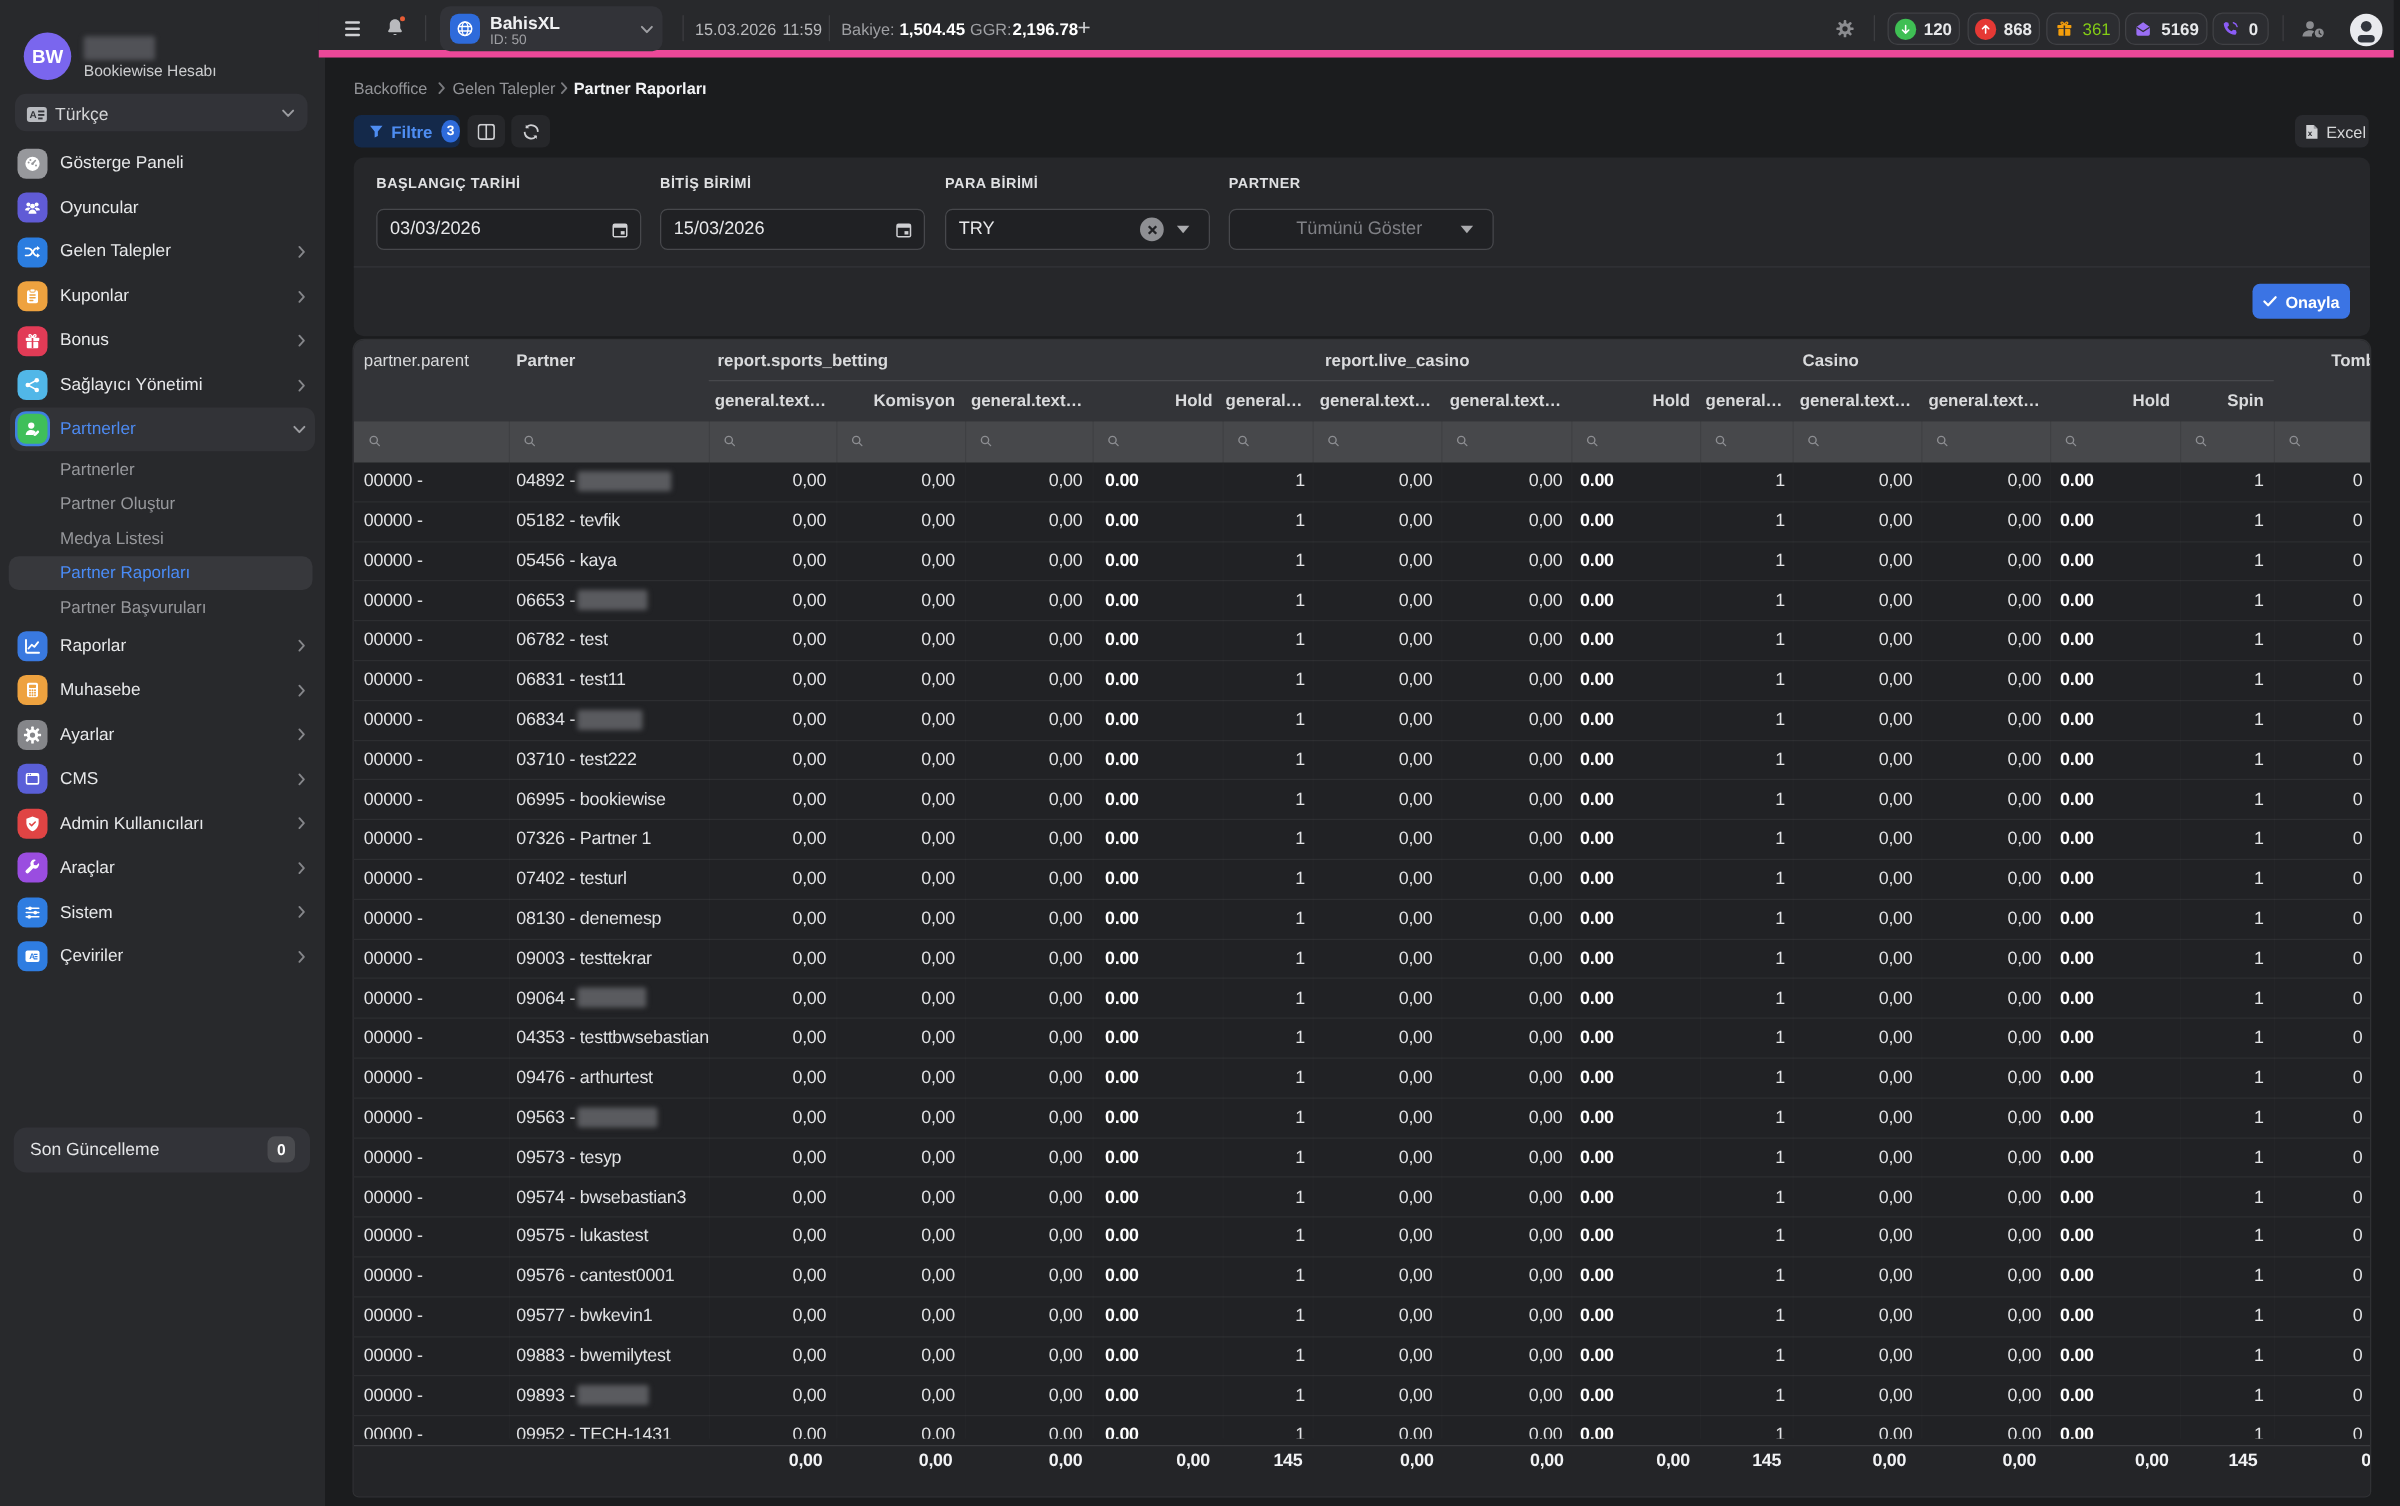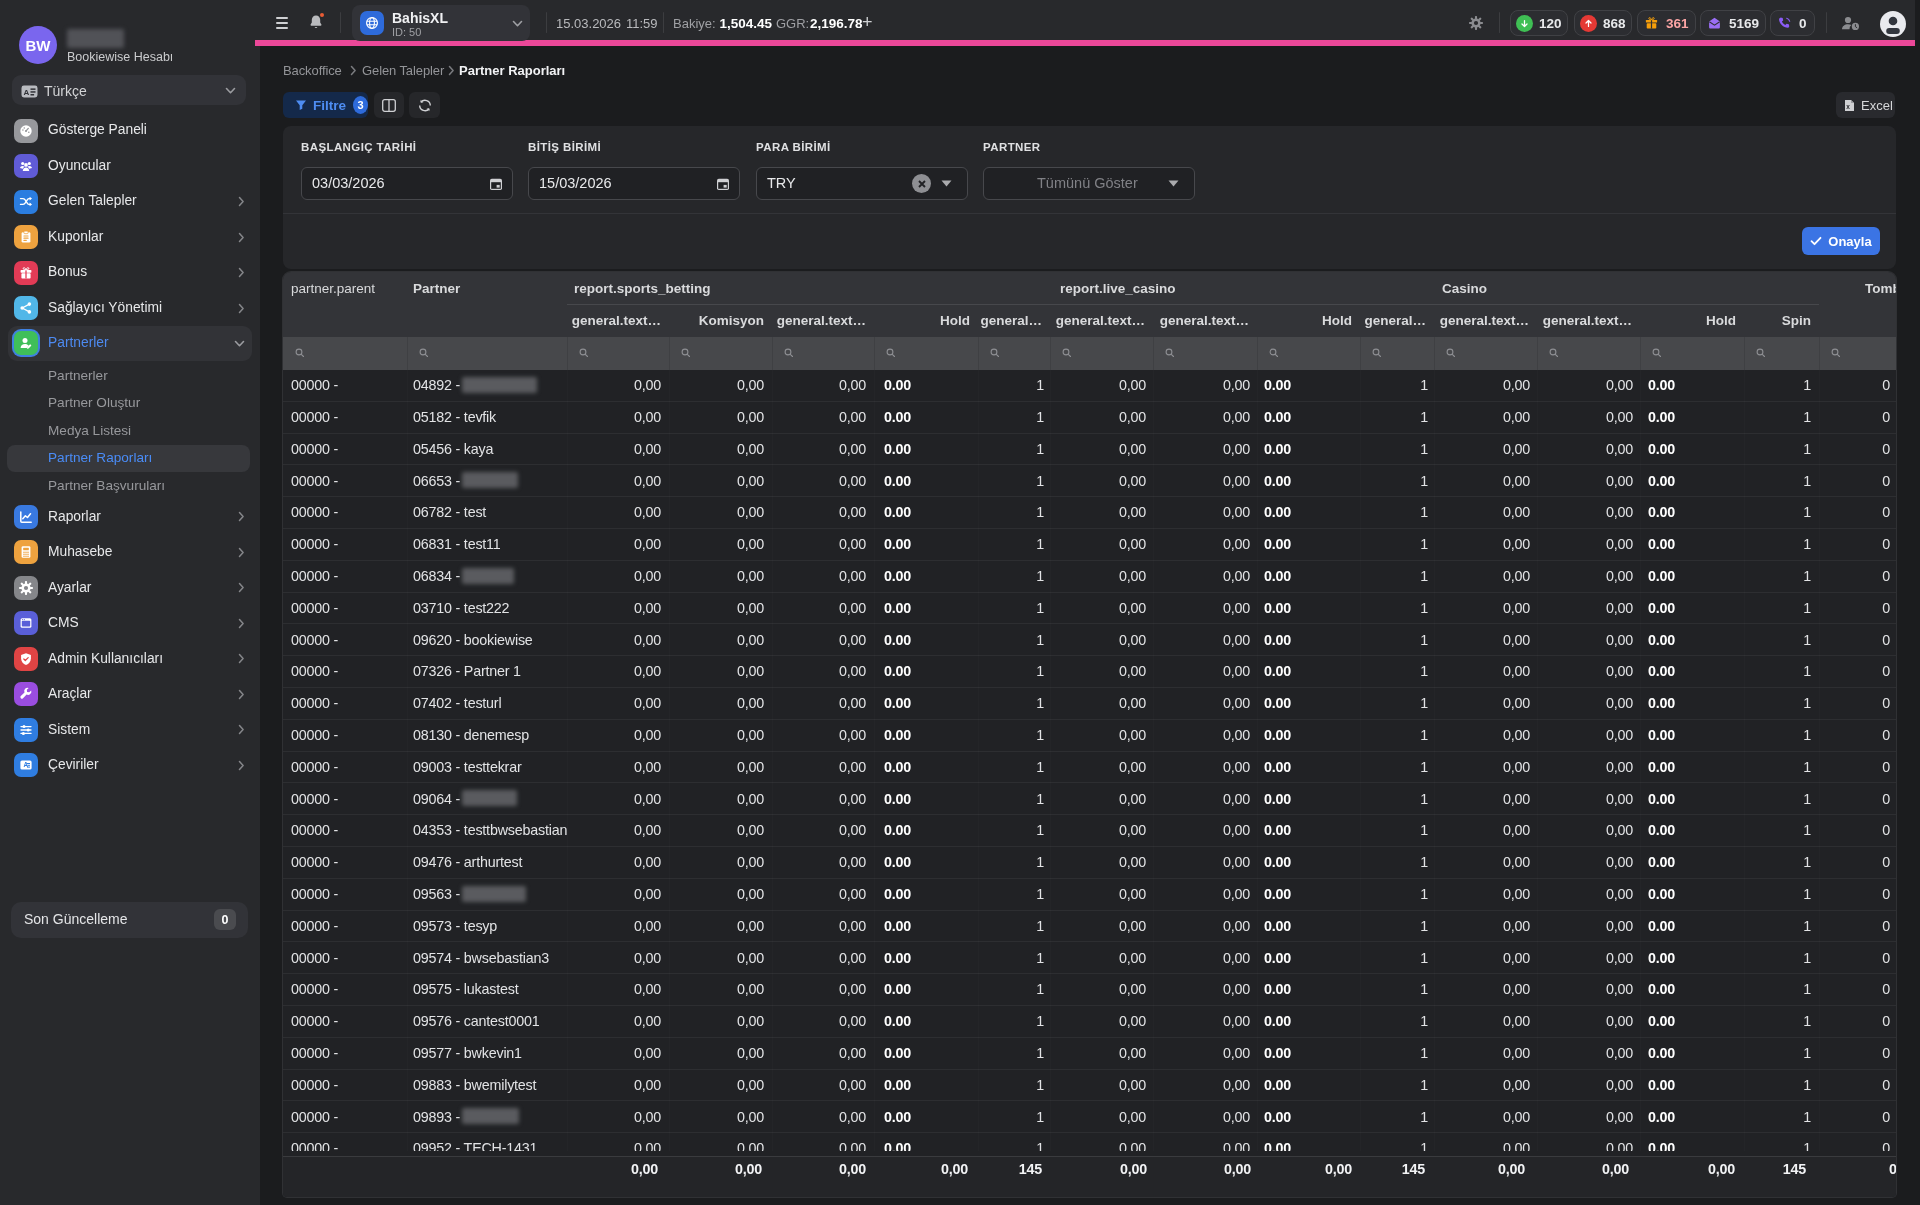--- a/index.html
+++ b/index.html
@@ -339,21 +339,21 @@
 <div class="abs" style="left:1348px;top:16px;font-size:13.5px;font-weight:bold;color:#e8e9eb">868</div>
 <div class="abs" style="left:1382px;top:10px;width:59px;height:26px;border-radius:8px;background:#2c2d31;border:1px solid #404145"></div>
 <div class="abs" style="left:1389px;top:16px">
         <svg class="ic" width="15" height="14" viewBox="0 0 14 14" style="">
           <rect x="1.4" y="4" width="11.2" height="2.6" rx="0.6" fill="#f59e0b"></rect>
           <rect x="2.2" y="7.2" width="9.6" height="5.4" rx="0.8" fill="#f59e0b"></rect>
           <rect x="6.4" y="4" width="1.2" height="8.6" fill="#2f3033"></rect>
           <path d="M6.9 3.8C5.9 3.8 4.3 3.5 4.3 2.4c0-1 1.8-1.5 2.6 1.4zM7.1 3.8c1 0 2.6-.3 2.6-1.4 0-1-1.8-1.5-2.6 1.4z" stroke="#f59e0b" stroke-width="1" fill="none"></path>
         </svg>
       </div>
-<div class="abs" style="left:1411px;top:16px;font-size:13.5px;font-weight:bold;color:#fca5a5">361</div>
+<div class="abs" style="left:1411px;top:16px;font-size:13.5px;font-weight:normal;color:#84cc16">361</div>
 <div class="abs" style="left:1445px;top:10px;width:66px;height:26px;border-radius:8px;background:#2c2d31;border:1px solid #404145"></div>
 <div class="abs" style="left:1452px;top:16px">
         <svg class="ic" width="15" height="14" viewBox="0 0 14 14" style="">
           <path d="M1.6 5.6L7 1.8l5.4 3.8v5.6c0 .7-.6 1.3-1.3 1.3H2.9c-.7 0-1.3-.6-1.3-1.3z" fill="#9a6ef5"></path>
           <path d="M1.8 5.8L7 9.2l5.2-3.4" stroke="#2f3033" stroke-width="1.1" fill="none"></path>
         </svg>
       </div>
 <div class="abs" style="left:1474px;top:16px;font-size:13.5px;font-weight:bold;color:#e8e9eb">5169</div>
 <div class="abs" style="left:1515px;top:10px;width:45px;height:26px;border-radius:8px;background:#2c2d31;border:1px solid #404145"></div>
 <div class="abs" style="left:1522px;top:16px">
@@ -743,21 +743,21 @@
 <div class="abs num rtx" style="left:1280px;top:327.8px;width:70px;text-align:right">0,00</div>
 <div class="abs num rtx" style="left:691px;top:327.8px;width:70px;text-align:right">1</div>
 <div class="abs num rtx" style="left:1075px;top:327.8px;width:70px;text-align:right">1</div>
 <div class="abs num rtx" style="left:1458px;top:327.8px;width:70px;text-align:right">1</div>
 <div class="abs num rtx" style="left:1537px;top:327.8px;width:70px;text-align:right">0</div>
 <div class="abs num rtx" style="left:601px;top:327.8px;font-weight:bold;color:#fff">0.00</div>
 <div class="abs num rtx" style="left:981px;top:327.8px;font-weight:bold;color:#fff">0.00</div>
 <div class="abs num rtx" style="left:1365px;top:327.8px;font-weight:bold;color:#fff">0.00</div>
 <div class="abs" style="left:0;top:352.4px;width:1613px;height:31.8px;border-bottom:1px solid #2d2e31"></div>
 <div class="abs num rtx" style="left:8px;top:359.6px">00000 -</div>
-<div class="abs num rtx" style="left:130px;top:359.6px;white-space:nowrap">09620 - bookiewise</div>
+<div class="abs num rtx" style="left:130px;top:359.6px;white-space:nowrap">06995 - bookiewise</div>
 <div class="abs num rtx" style="left:308px;top:359.6px;width:70px;text-align:right">0,00</div>
 <div class="abs num rtx" style="left:411px;top:359.6px;width:70px;text-align:right">0,00</div>
 <div class="abs num rtx" style="left:513px;top:359.6px;width:70px;text-align:right">0,00</div>
 <div class="abs num rtx" style="left:793px;top:359.6px;width:70px;text-align:right">0,00</div>
 <div class="abs num rtx" style="left:897px;top:359.6px;width:70px;text-align:right">0,00</div>
 <div class="abs num rtx" style="left:1177px;top:359.6px;width:70px;text-align:right">0,00</div>
 <div class="abs num rtx" style="left:1280px;top:359.6px;width:70px;text-align:right">0,00</div>
 <div class="abs num rtx" style="left:691px;top:359.6px;width:70px;text-align:right">1</div>
 <div class="abs num rtx" style="left:1075px;top:359.6px;width:70px;text-align:right">1</div>
 <div class="abs num rtx" style="left:1458px;top:359.6px;width:70px;text-align:right">1</div>

